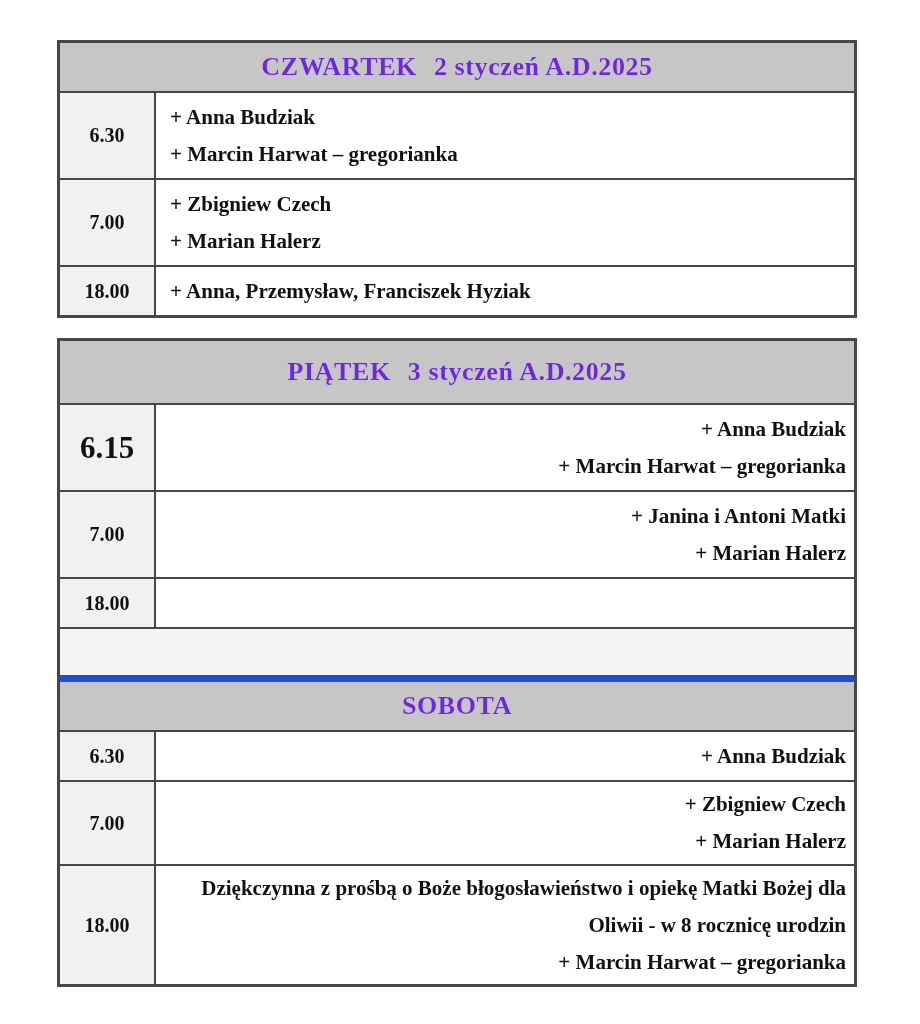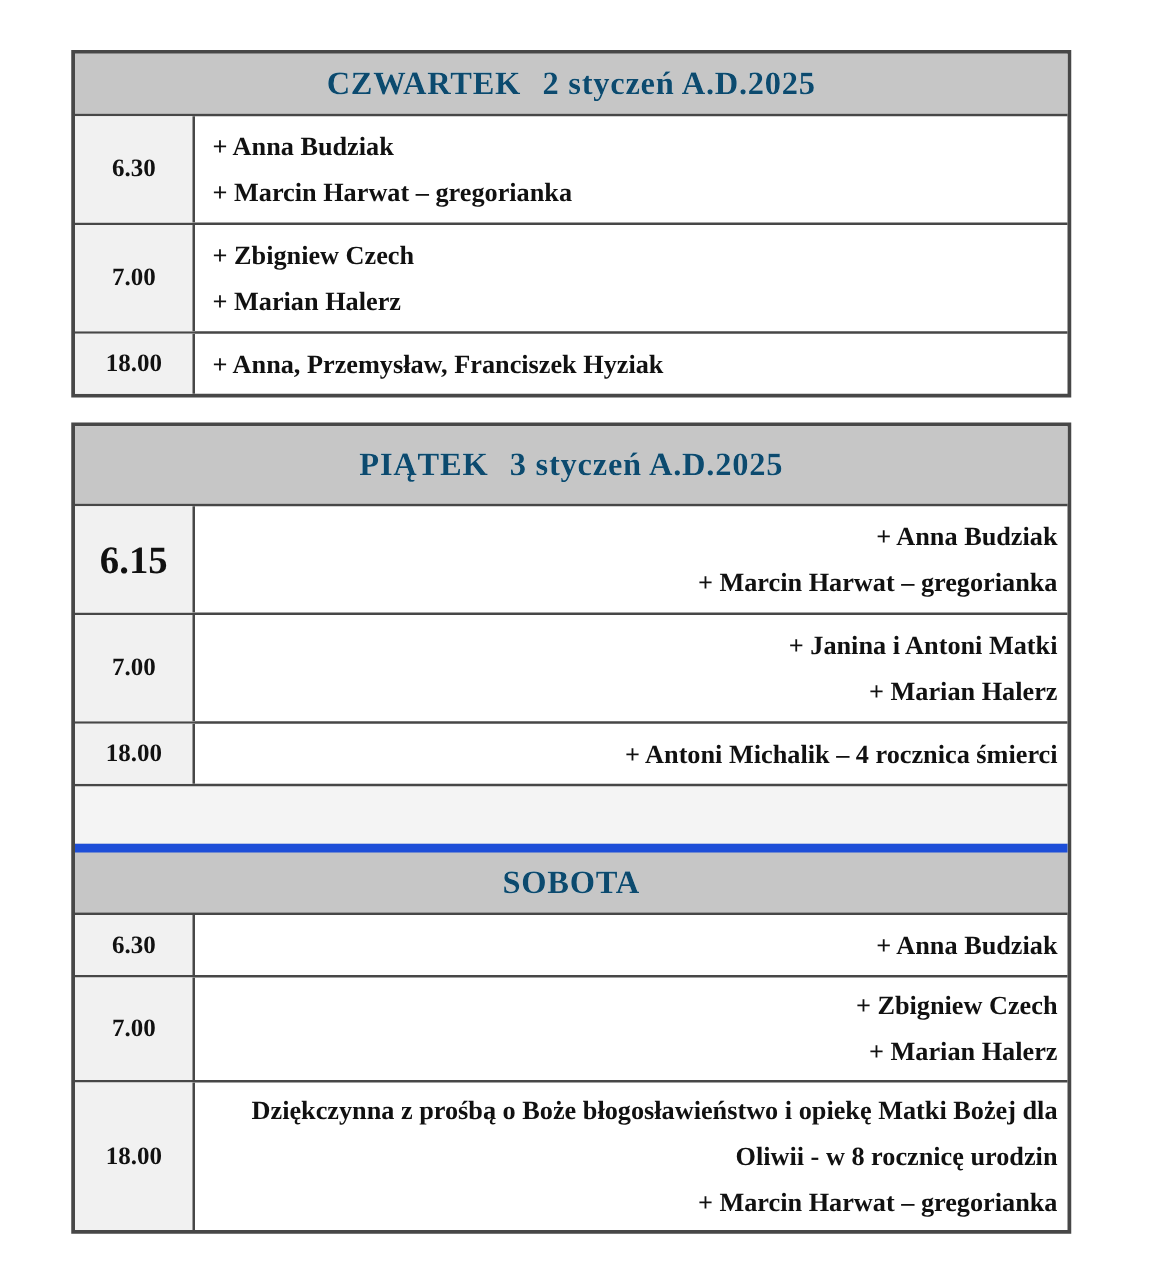--- a/index.html
+++ b/index.html
@@ -17,21 +17,21 @@
     left:57px;top:40px;
     width:800px;
   }
   .tblock{
     border:3px solid #474747;
     background:#ffffff;
   }
   .tblock + .tblock{margin-top:20px;text-align:right;}
   .thead{
     background:#c6c6c6;
-    color:#0c4a6e;
+    color:#6d28d9;
     height:48px;
     display:flex;
     align-items:center;
     justify-content:center;
     gap:17px;
     font-size:26px;
     letter-spacing:0.6px;
     text-shadow:0 0 0 #fff;
   }
   .thead.tall{height:62px;}
@@ -117,23 +117,20 @@
       </div>
       <div class="row h2">
         <div class="timecell">7.00</div>
         <div class="desccell">
           <div>+ Janina i Antoni Matki</div>
           <div>+ Marian Halerz</div>
         </div>
       </div>
       <div class="row h1">
         <div class="timecell">18.00</div>
-        <div class="desccell">
-          <div>+ Antoni Michalik – 4 rocznica śmierci</div>
-        </div>
       </div>
 
       <div class="emptyrow"></div>
 
       <div class="thead mid">
         <span>SOBOTA</span>
       </div>
       <div class="row h1">
         <div class="timecell">6.30</div>
         <div class="desccell">

